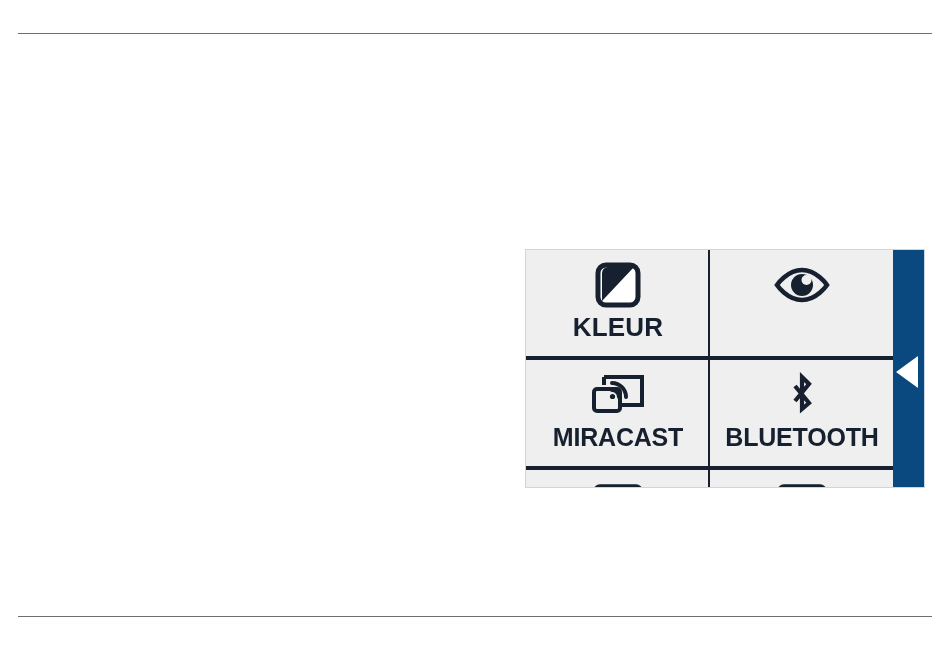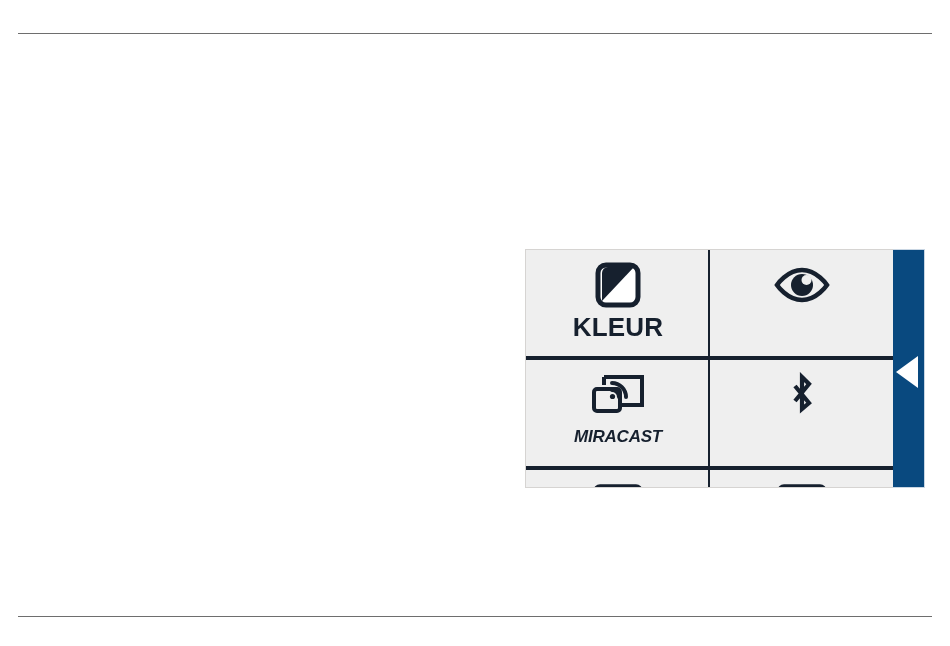--- a/index.html
+++ b/index.html
@@ -103,23 +103,22 @@
     font-family: "Liberation Sans", sans-serif;
     font-weight: bold;
     font-size: 26px;
     line-height: 30px;
     letter-spacing: 0.2px;
     color: #16202e;
     white-space: nowrap;
     text-align: center;
   }
   .tile-label.wide {
-    font-size: 17px;
+    font-size: 25px;
     letter-spacing: -0.2px;
-    font-style: italic;
   }
 
   
   .side-strip {
     position: absolute;
     left: 368px;
     top: 0;
     width: 32px;
     height: 239px;
     background: #09497f;
@@ -181,20 +180,21 @@
         </div>
         <div class="tile-label wide">MIRACAST</div>
       </div>
 
       <div class="tile has-rule-below">
         <div class="tile-icon">
           <svg width="34" height="46" viewBox="0 0 34 46" aria-hidden="true">
             <path d="M10 14 L24 31 L17 37 L17 5 L24 12 L10 29" fill="none" stroke="#16202e" stroke-width="4.2" stroke-linejoin="miter" stroke-linecap="butt"></path>
           </svg>
         </div>
+        <div class="tile-label wide">BLUETOOTH</div>
       </div>
 
       <div class="tile col-left">
         <div class="tile-icon">
           <svg width="54" height="44" viewBox="0 0 54 44" aria-hidden="true">
             <rect x="5" y="4" width="44" height="34" rx="4" ry="4" fill="none" stroke="#16202e" stroke-width="5.5"></rect>
           </svg>
         </div>
         <div class="tile-label"></div>
       </div>

